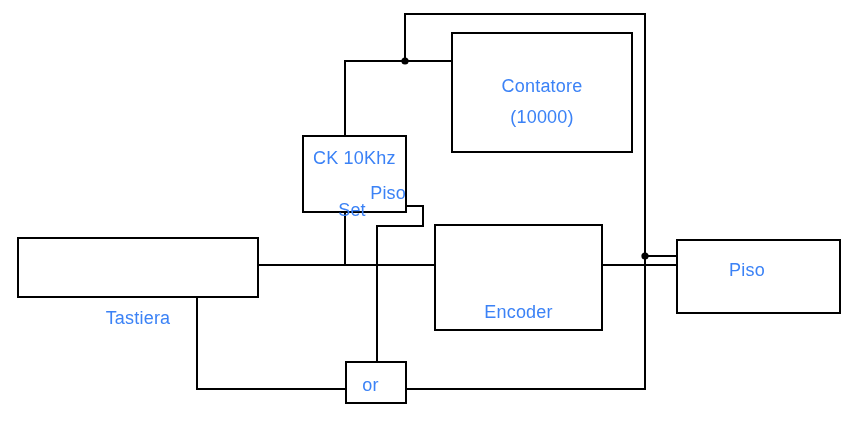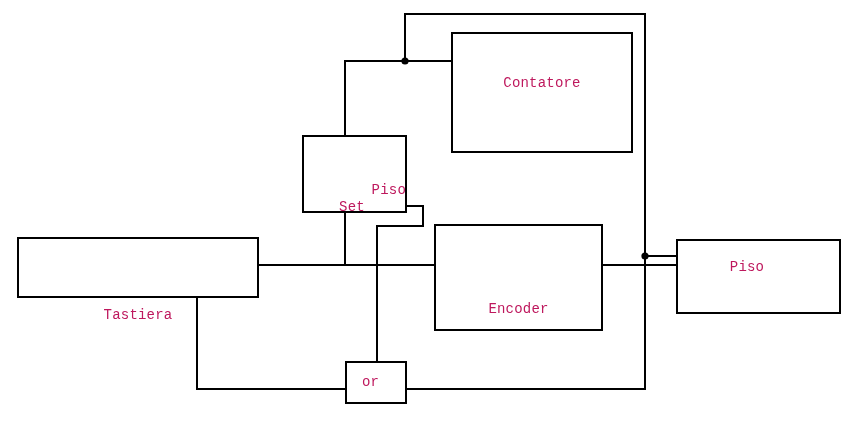--- a/index.html
+++ b/index.html
@@ -36,23 +36,23 @@
     stroke: none;
   }
   .box-rect {
     fill: #ffffff;
     stroke: #000000;
     stroke-width: 1.4;
     shape-rendering: crispEdges;
   }
   .box-label {
     position: absolute;
-    color: #be185d;
-    font-family: Liberation Mono, monospace;
-    font-size: 14px;
+    color: #3b82f6;
+    font-family: Liberation Sans, sans-serif;
+    font-size: 18px;
     line-height: 1.35;
     white-space: nowrap;
     letter-spacing: 0.2px;
   }
   .lbl-center {
     text-align: center;
   }
   .lbl-tastiera  { left: 18px;  top: 259px; width: 240px; margin-top: 47px; }
   .lbl-encoder   { left: 435px; top: 256px; width: 167px; margin-top: 44px; }
   .lbl-piso      { left: 677px; top: 258px; width: 140px; }
@@ -93,27 +93,29 @@
     </g>
 
     <g>
       <circle class="node-dot" cx="405" cy="61" r="3.6"></circle>
       <circle class="node-dot" cx="645" cy="256" r="3.6"></circle>
     </g>
   </svg>
 
   <div class="box-label lbl-center lbl-tastiera">Tastiera</div>
 
+  <div class="box-label lbl-ck">CK 10Khz</div>
 
   <div class="box-label lbl-reset">Piso</div>
 
   <div class="box-label lbl-set">Set</div>
 
   <div class="box-label lbl-center lbl-contatore">Contatore</div>
 
+  <div class="box-label lbl-center lbl-contatore-sub">(10000)</div>
 
   <div class="box-label lbl-center lbl-encoder">Encoder</div>
 
   <div class="box-label lbl-center lbl-piso">Piso</div>
 
   <div class="box-label lbl-center lbl-or">or</div>
 
 </div>
 
 </body></html>

